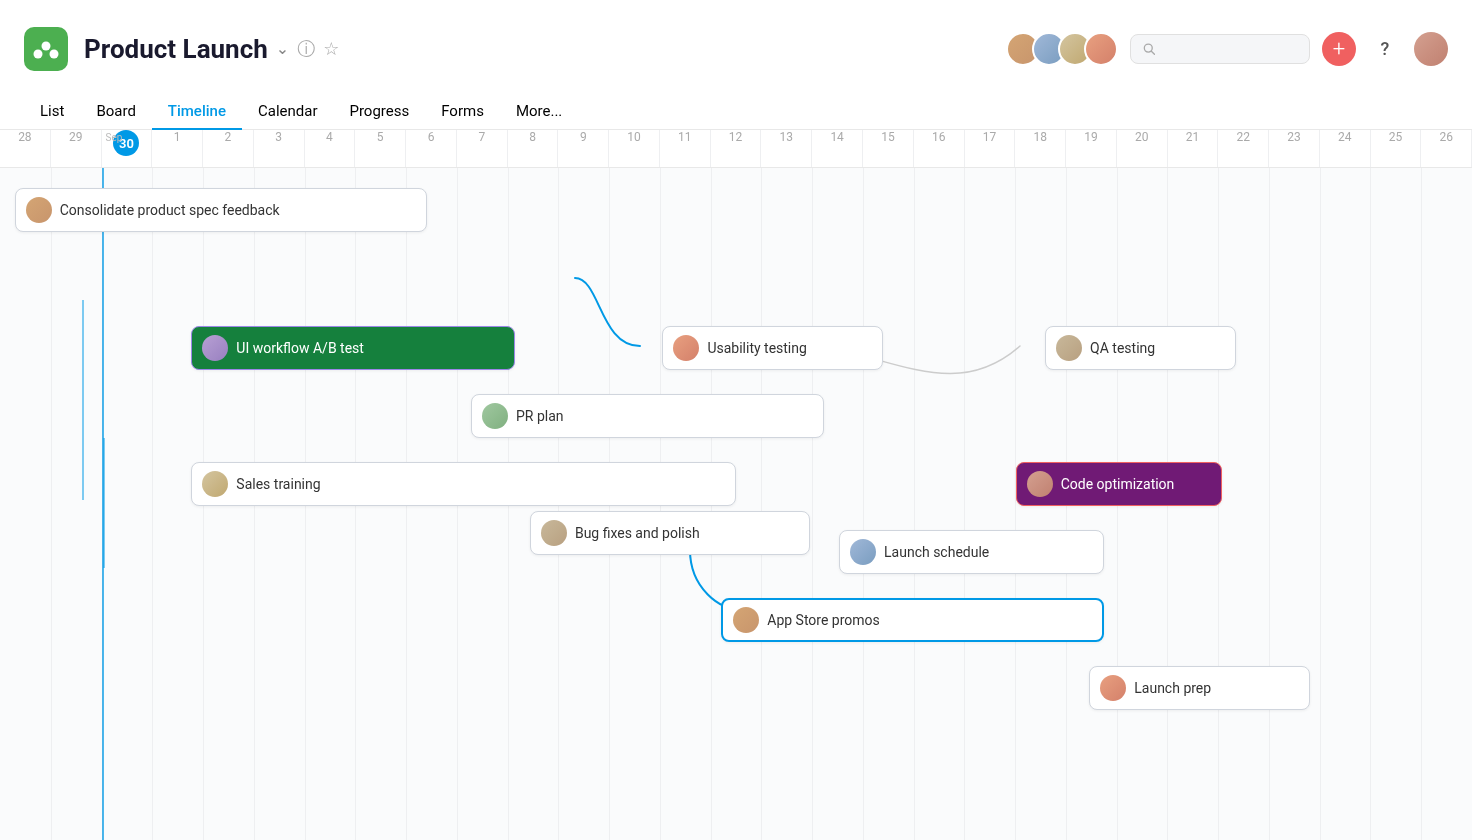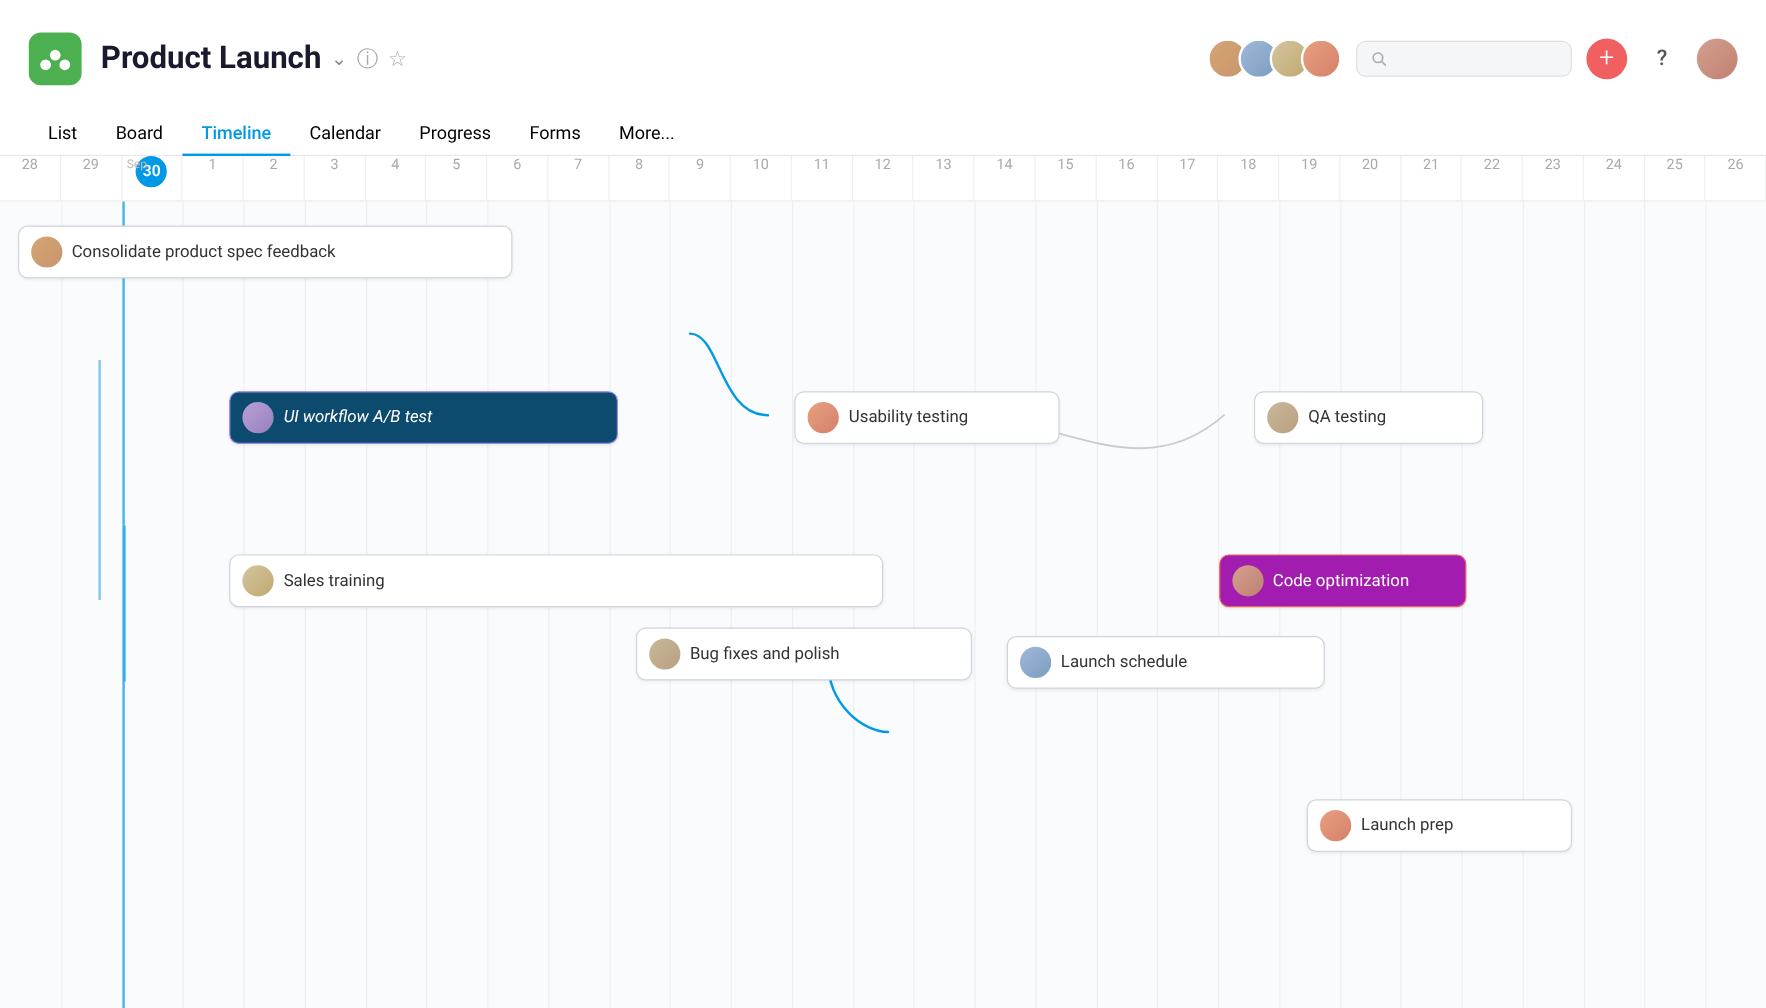--- a/index.html
+++ b/index.html
@@ -192,27 +192,26 @@
       display: flex;
       align-items: center;
       padding: 0 10px;
       gap: 8px;
       font-size: 14px;
       color: #333;
       box-shadow: 0 1px 3px rgba(0,0,0,0.06);
       cursor: pointer;
     }
     .task-bar.purple {
-      background: #0c4a6e;
+      background: #15803d;
       border-color: #9b87e8;
       color: #fff;
-      font-style: italic;
     }
     .task-bar.red {
-      background: #a21caf;
+      background: #701a75;
       border-color: #f06060;
       color: #fff;
     }
     .task-bar.blue-outline {
       background: #fff;
       border: 2px solid #0099e6;
       color: #333;
     }
 
     .task-avatar {
@@ -490,41 +489,49 @@
     <div class="task-bar" style="left: 71%; width: 13%; top: 158px;">
       <div class="task-avatar face-3"></div>
       <span>QA testing</span>
     </div>
 
     <div class="task-bar" style="left: 45%; width: 15%; top: 158px;">
       <div class="task-avatar face-5"></div>
       <span>Usability testing</span>
     </div>
 
+    <div class="task-bar" style="left: 32%; width: 24%; top: 226px;">
+      <div class="task-avatar face-6"></div>
+      <span>PR plan</span>
+    </div>
 
     <div class="task-bar" style="left: 13%; width: 37%; top: 294px;">
       <div class="task-avatar face-4"></div>
       <span>Sales training</span>
     </div>
 
     <div class="task-bar red" style="left: 69%; width: 14%; top: 294px;">
       <div class="task-avatar face-8"></div>
       <span>Code optimization</span>
     </div>
 
-    <div class="task-bar" style="left: 36%; width: 19%; top: 355px;">
+    <div class="task-bar" style="left: 36%; width: 19%; top: 343px;">
       <div class="task-avatar face-3"></div>
       <span>Bug fixes and polish</span>
     </div>
 
     <div class="task-bar" style="left: 57%; width: 18%; top: 362px;">
       <div class="task-avatar face-2"></div>
       <span>Launch schedule</span>
     </div>
 
+    <div class="task-bar blue-outline" style="left: 49%; width: 26%; top: 430px;">
+      <div class="task-avatar face-1"></div>
+      <span>App Store promos</span>
+    </div>
 
     <div class="task-bar" style="left: 74%; width: 15%; top: 498px;">
       <div class="task-avatar face-5"></div>
       <span>Launch prep</span>
     </div>
 
     <div style="position:absolute; left: calc(5.5% + 1px); top: 132px; width: 2px; height: 200px; background: #0099e6; opacity: 0.5;"></div>
 
     <div style="position:absolute; left: calc(6.9% + 1px); top: 270px; width: 2px; height: 130px; background: #0099e6; opacity: 0.5;"></div>
 

